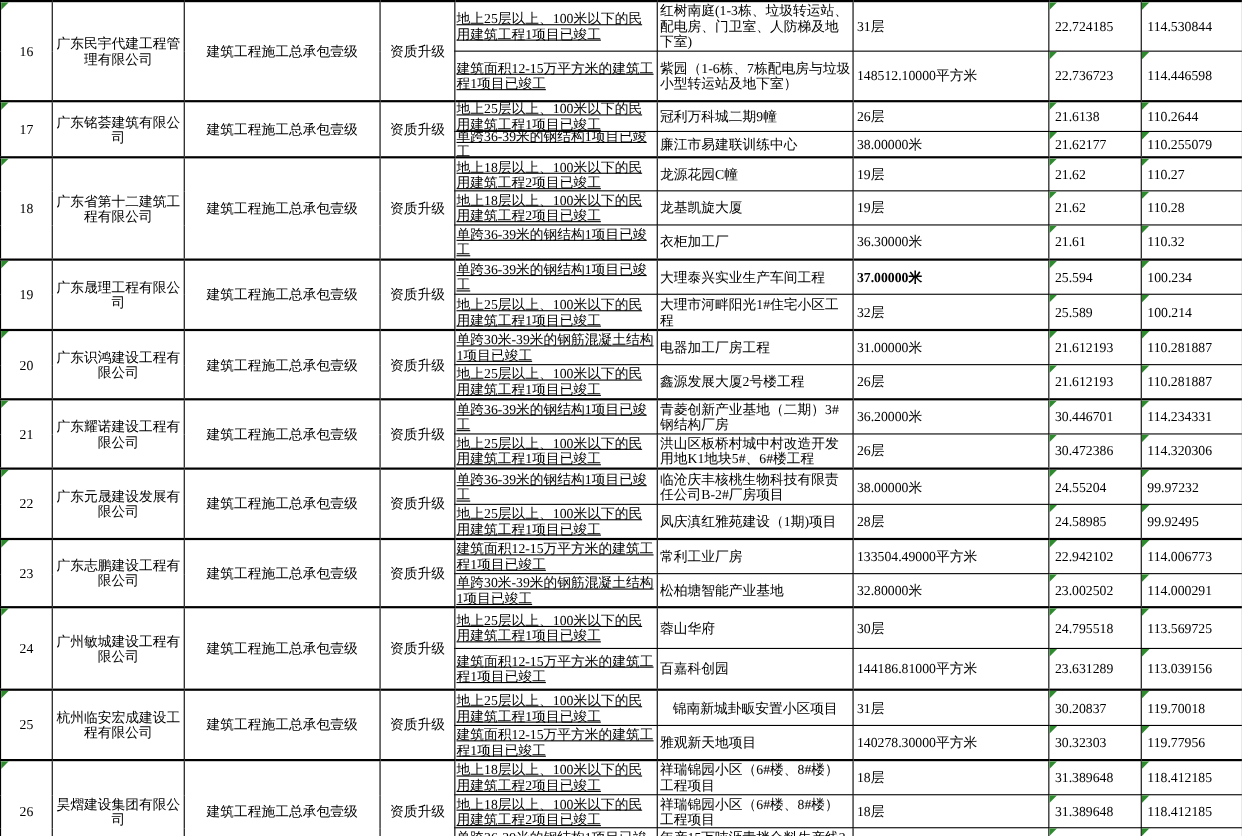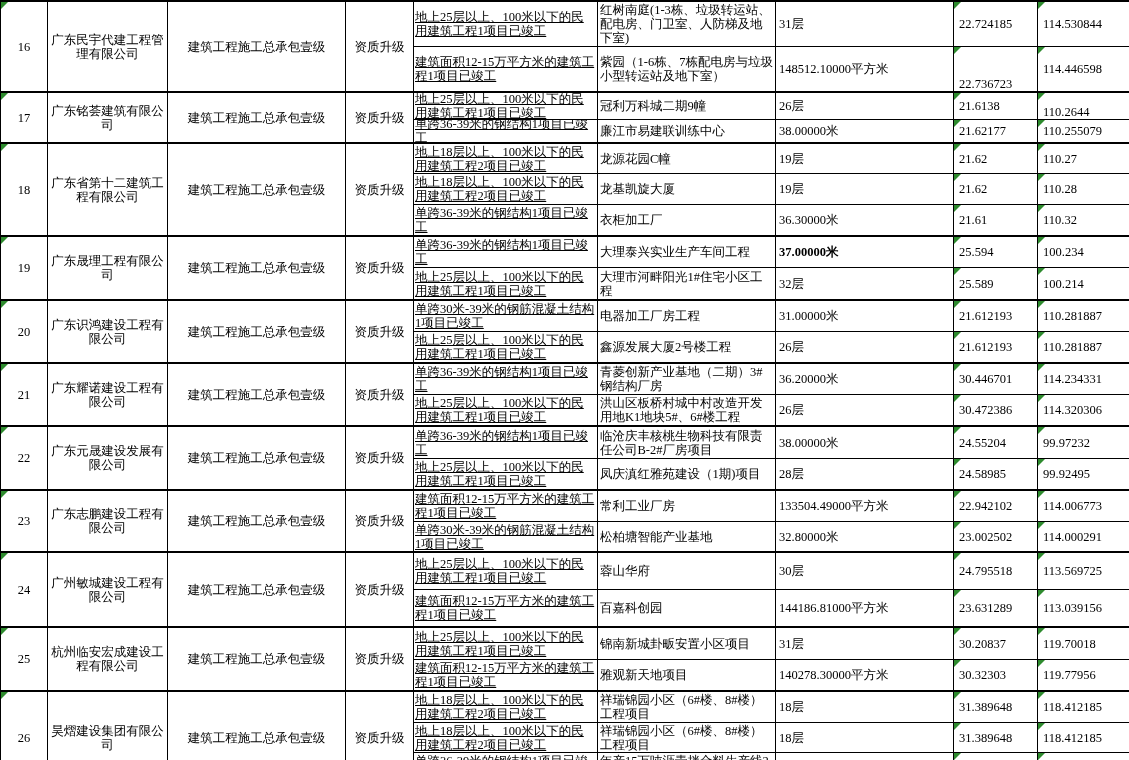--- a/index.html
+++ b/index.html
@@ -94,21 +94,21 @@
             <span class="tx">紫园（1-6栋、7栋配电房与垃圾小型转运站及地下室）</span>
           </div>
         </td>
         <td class="c-metric">
           <div class="cb" style="height: 44px;">
             <span class="tx">148512.10000平方米</span>
           </div>
         </td>
         <td class="c-lat num">
           <span class="tri"></span>
-          <div class="cb" style="height: 44px; align-items: flex-end;">
+          <div class="cb" style="height: 44px;">
             <span class="tx">22.736723</span>
           </div>
         </td>
         <td class="c-lng num">
           <span class="tri"></span>
           <div class="cb" style="height: 44px;">
             <span class="tx">114.446598</span>
           </div>
         </td>
       </tr>
@@ -150,21 +150,21 @@
           </div>
         </td>
         <td class="c-lat num">
           <span class="tri"></span>
           <div class="cb" style="height: 26px;">
             <span class="tx">21.6138</span>
           </div>
         </td>
         <td class="c-lng num">
           <span class="tri"></span>
-          <div class="cb" style="height: 26px; align-items: flex-end;">
+          <div class="cb" style="height: 26px;">
             <span class="tx">110.2644</span>
           </div>
         </td>
       </tr>
       <tr>
         <td class="c-criteria">
           <div class="cb" style="height: 22px;">
             <span class="tx">单跨36-39米的钢结构1项目已竣工</span>
           </div>
         </td>
@@ -794,21 +794,21 @@
           <div class="cb" style="height: 62px;">
             <span class="tx">资质升级</span>
           </div>
         </td>
         <td class="c-criteria">
           <div class="cb" style="height: 31px;">
             <span class="tx">地上25层以上、100米以下的民用建筑工程1项目已竣工</span>
           </div>
         </td>
         <td class="c-pname">
-          <div class="cb" style="height: 31px;">
+          <div class="cb" style="height: 31px; text-align: center;">
             <span class="tx">锦南新城卦畈安置小区项目</span>
           </div>
         </td>
         <td class="c-metric">
           <div class="cb" style="height: 31px;">
             <span class="tx">31层</span>
           </div>
         </td>
         <td class="c-lat num">
           <span class="tri"></span>

